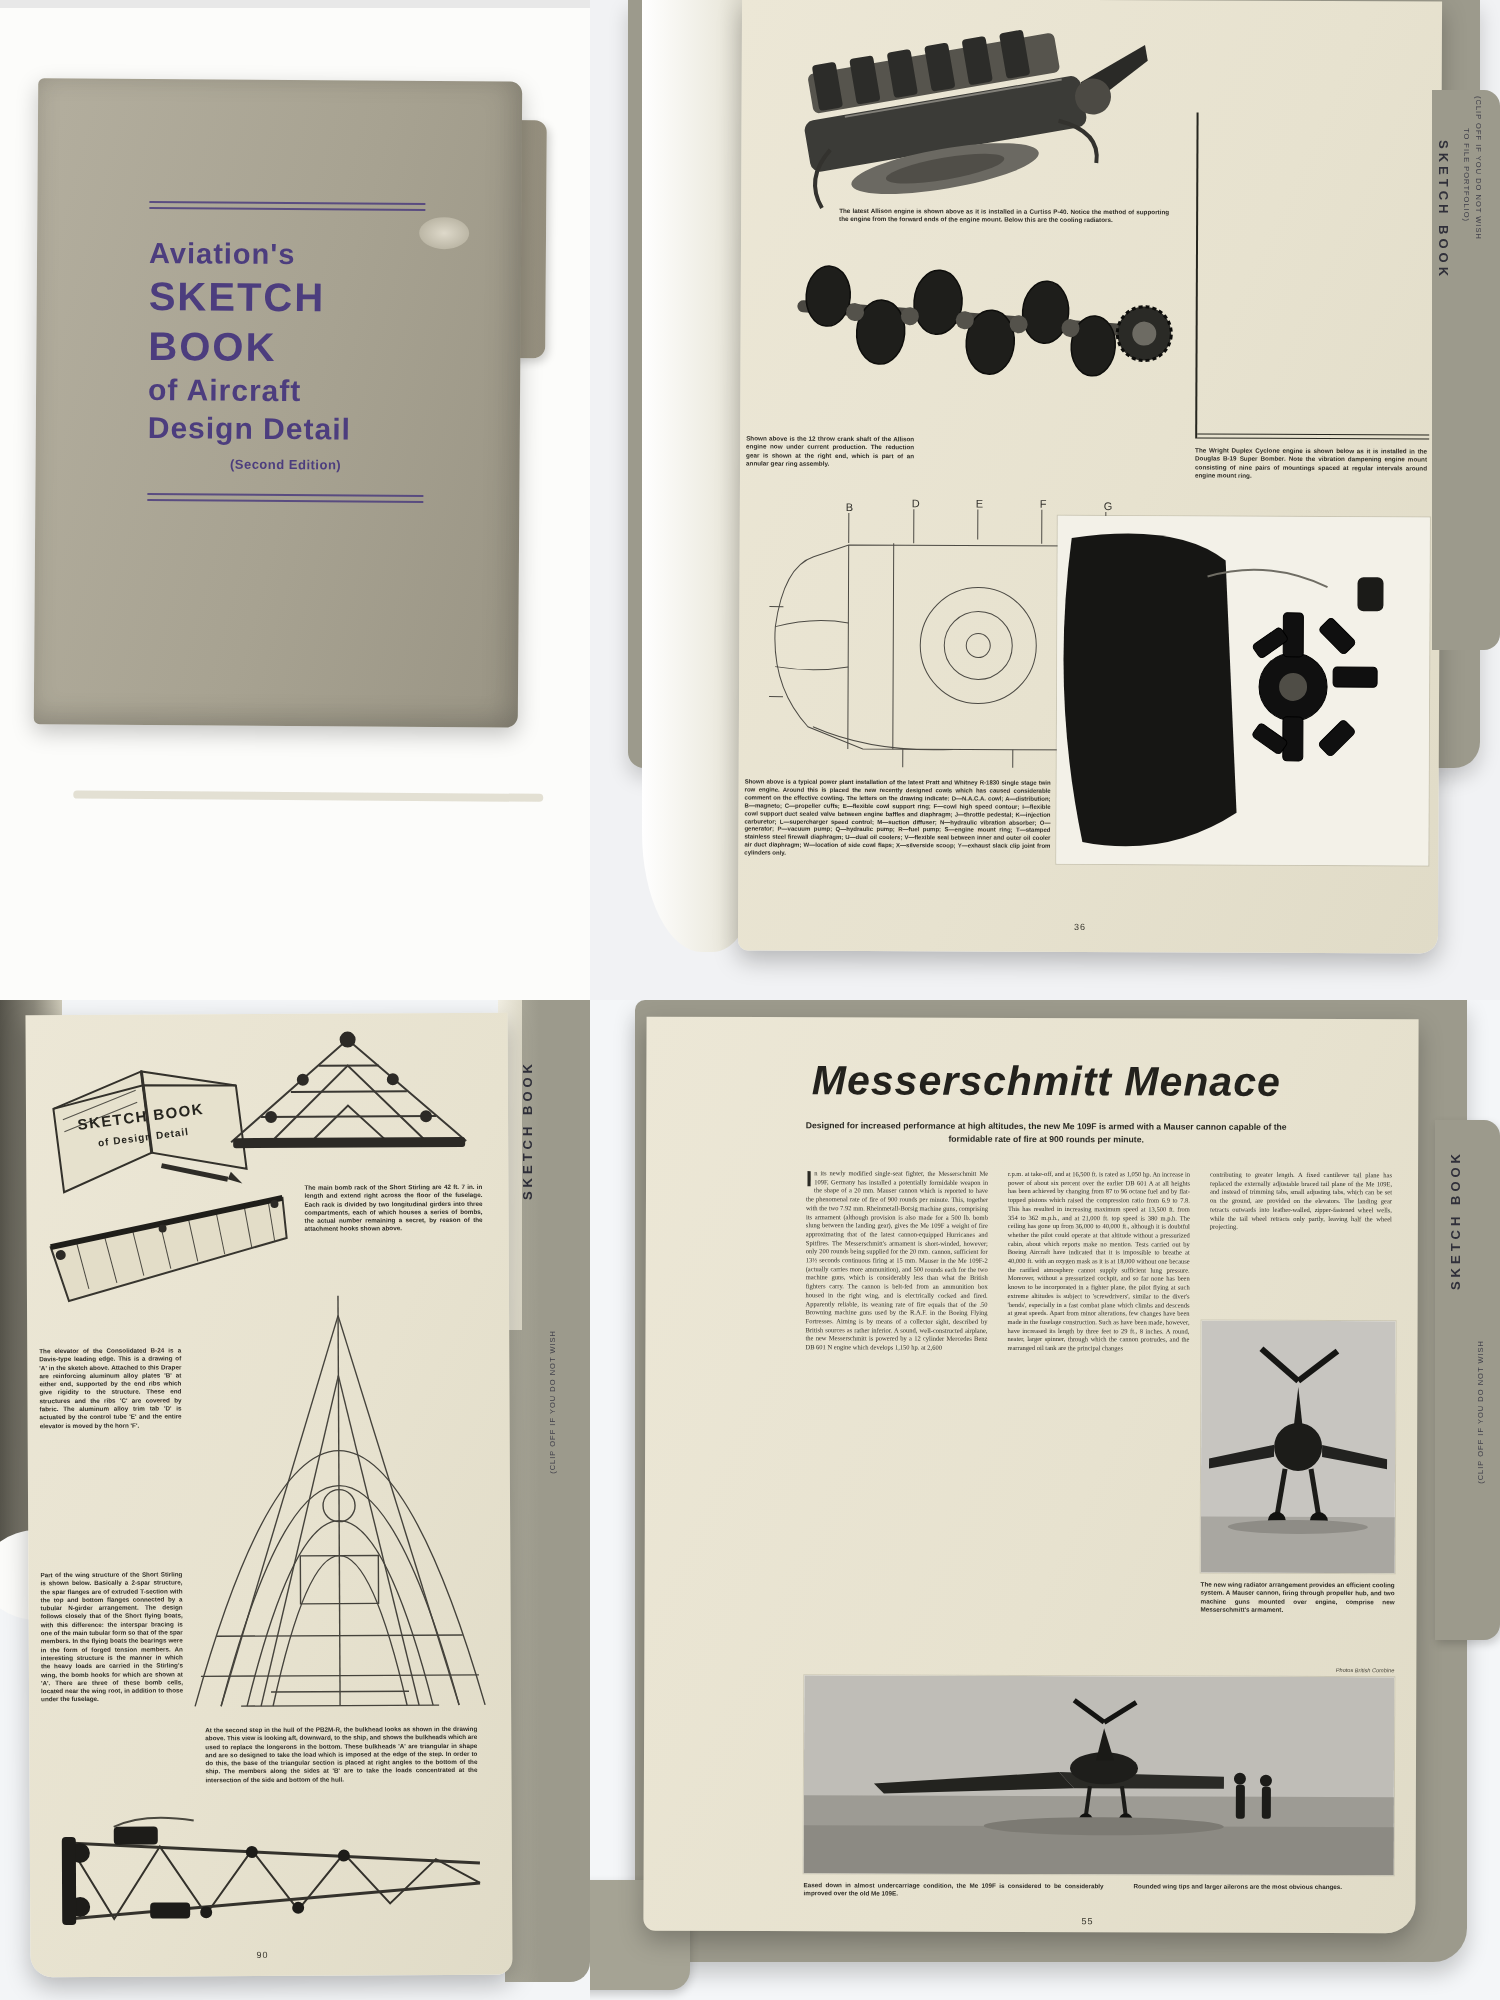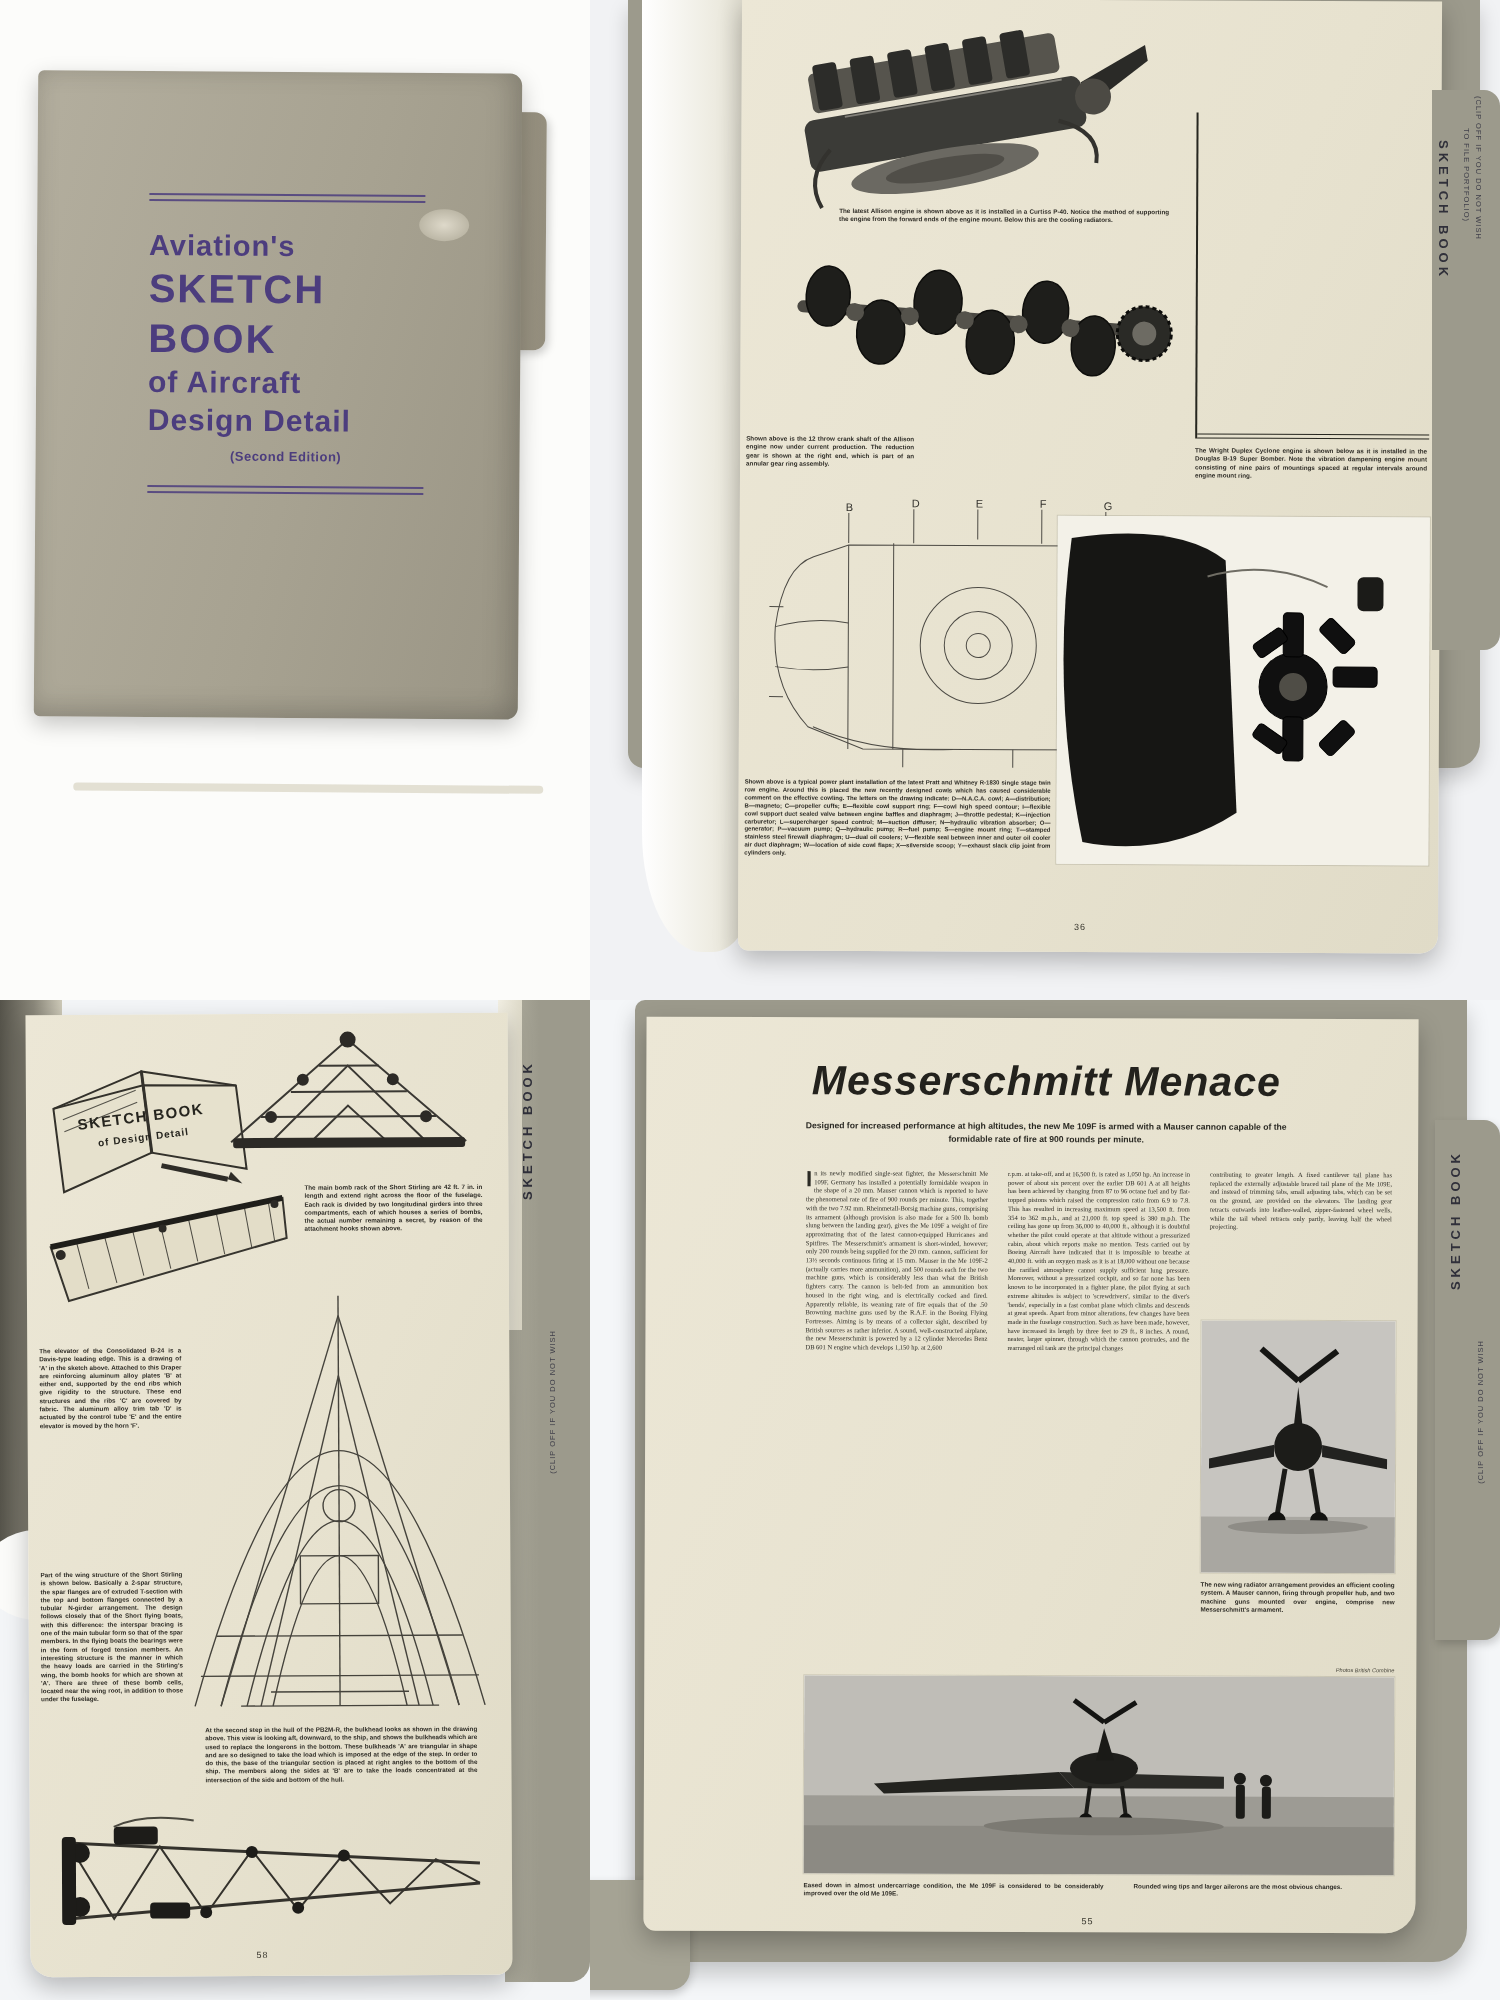--- a/index.html
+++ b/index.html
@@ -1,18 +1,18 @@
 <!DOCTYPE html>
 <html><head>
 <meta charset="utf-8">
 <style>
   html,body{margin:0;padding:0;background:#e8e8e8;}
   .collage{position:relative;width:1500px;height:2000px;overflow:hidden;font-family:"Liberation Sans",sans-serif;}
   .quad{position:absolute;overflow:hidden;}
-  .q-tl{left:0;top:0;width:590px;height:1000px;background:#fcfcfa;}
+  .q-tl{left:0;top:8px;width:590px;height:1000px;background:#fcfcfa;}
   .q-tr{left:590px;top:0;width:910px;height:1000px;background:#f1f2f4;}
   .q-bl{left:0;top:1000px;width:590px;height:1000px;background:#f3f5f7;}
   .q-br{left:590px;top:1000px;width:910px;height:1000px;background:#f4f6f8;}
   .abs{position:absolute;}
 
   
   .cover{left:36px;top:72px;width:484px;height:646px;background:linear-gradient(105deg,#b3ae9e,#a7a291 55%,#9a9585);
          border-radius:6px 12px 12px 6px;transform:rotate(.4deg);
          box-shadow:0 8px 22px rgba(0,0,0,.22), inset -14px 0 26px rgba(0,0,0,.10), inset 0 -10px 24px rgba(0,0,0,.12);}
   .cover-tab{left:476px;top:112px;width:70px;height:238px;background:linear-gradient(90deg,#a39d8c,#948e7d);
@@ -322,21 +322,21 @@
               <circle cx="198" cy="46" r="6"></circle>
               <circle cx="244" cy="102" r="6"></circle>
               <circle cx="290" cy="50" r="6"></circle>
             <rect x="60" y="20" width="44" height="18" rx="4"></rect>
             <rect x="96" y="96" width="40" height="16" rx="4"></rect>
           </g>
           <path d="M60 20 q30 -14 80 -6" stroke="#4a483f" stroke-width="2" fill="none"></path>
         </svg>
       </div>
 
-      <div class="abs pgnum" style="left:226px;top:936px;">58</div>
+      <div class="abs pgnum" style="left:226px;top:936px;">90</div>
     </div>
   </div>
 
   <div class="quad q-br">
     <div class="abs folder br-folder"></div>
     <div class="abs br-corner"></div>
     <div class="abs page br-page">
 
       <div class="abs mm-heading" style="left:150px;top:40px;width:500px;">Messerschmitt Menace</div>
       <div class="abs mm-sub" style="left:150px;top:102px;width:500px;">Designed for increased performance at high altitudes, the new Me 109F is armed with a Mauser cannon capable of the formidable rate of fire at 900 rounds per minute.</div>

